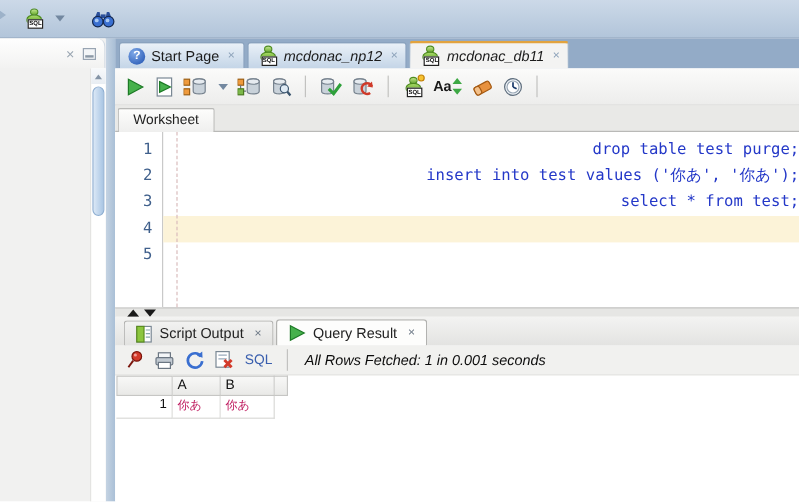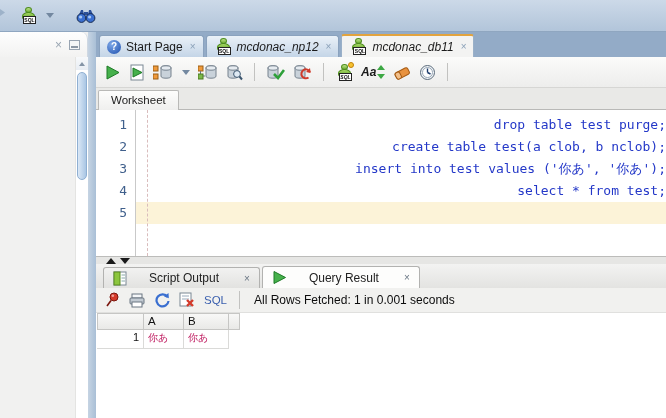--- a/index.html
+++ b/index.html
@@ -52,21 +52,21 @@
   .doc-tab.active { background:#f3f3f2; border-color:#9ab0c8; border-top:2px solid #e2a33e; height:23px; }
   .doc-tab .conn-label { font-style:italic; }
   .tab-close { color:#8aa0b8; font-size:10px; line-height:10px; margin-left:2px; }
   .help-badge { width:14px; height:14px; border-radius:50%; background:radial-gradient(circle at 35% 30%,#7fa9e8,#1d4fae);
     color:#fff; font-size:10px; font-weight:bold; display:flex; align-items:center; justify-content:center; flex:none; }
 
   
   .editor-toolbar { height:31px; background:linear-gradient(#fbfbfa,#ededec); border-bottom:1px solid #d6d6d4;
     display:flex; align-items:center; gap:8px; padding-left:8px; flex:none; }
   .tsep { width:1px; height:18px; background:#c2c2c0; margin:0 3px; }
-  .ibtn { height:22px; display:flex; align-items:center; justify-content:center;font-style:italic; }
+  .ibtn { height:22px; display:flex; align-items:center; justify-content:center; }
   .aa-wrap { display:flex; align-items:center; gap:1px; }
   .aa-text { font-size:12px; font-weight:bold; color:#1a1a1a; }
 
   
   .ws-tabs { height:22px; background:#e9e9e7; border-bottom:1px solid #b9b9b7; display:flex; align-items:flex-end; padding-left:2px; font-size:11.5px; flex:none; }
   .ws-tab { padding:3px 12px 4px; color:#222; }
   .ws-tab.active { background:linear-gradient(#fdfdfc,#efefee); border:1px solid #b9b9b7; border-bottom:none; border-radius:2px 2px 0 0; margin-bottom:-1px; }
 
   
   .editor { height:146px; background:#fff; display:flex; font-family:"DejaVu Sans Mono", monospace; font-size:13px; flex:none; position:relative; }
@@ -76,29 +76,29 @@
   .code-line { padding-left:17px; white-space:pre; height:22px; }
   .code-line.current { background:#fcf3d8; }
 
   
   .h-split { height:8px; background:#e6e6e4; border-top:1px solid #bcbcba; display:flex; align-items:center; gap:4px; padding-left:10px; flex:none; }
   .tri-up { width:0; height:0; border-left:5px solid transparent; border-right:5px solid transparent; border-bottom:6px solid #1a1a1a; }
   .tri-down { width:0; height:0; border-left:5px solid transparent; border-right:5px solid transparent; border-top:6px solid #1a1a1a; }
 
   
   .bottom-tabs { height:24px; background:linear-gradient(#f3f3f2,#e3e3e1); display:flex; align-items:flex-end; padding-left:7px; font-size:12px; flex:none; }
-  .b-tab { height:21px; display:flex; align-items:center; gap:22px; padding:0 9px; color:#222; margin-right:2px;
+  .b-tab { height:21px; display:flex; align-items:center; gap:6px; padding:0 9px; color:#222; margin-right:2px;
     border:1px solid #b2b2b0; border-bottom:none; border-radius:3px 3px 0 0; background:linear-gradient(#f2f2f1,#e2e2e0);justify-content:center; }
   .b-tab.active { background:#fdfdfc; height:22px; }
   .b-close { color:#6a7684; font-size:10px; margin-left:3px; }
 
   
   .result-toolbar { height:25px; background:#f1f1ef; border-bottom:1px solid #e0e0de; display:flex; align-items:center; gap:9px; padding-left:9px; flex:none; }
   .sql-link { color:#3a5fae; font-size:11.5px; }
-  .status-text { color:#0c0c0c; font-size:12px; margin-left:2px; }
+  .status-text { color:#0c0c0c; font-size:12px; margin-left:2px;font-style:italic; }
 
   
   .result-area { flex:1; background:#fff; min-height:0; }
   .grid { display:inline-block; margin-left:1px; }
   .g-row { display:flex; }
   .g-h { height:17px; background:linear-gradient(#f8f8f7,#e9e9e7); border-right:1px solid #c6c6c4; border-top:1px solid #c6c6c4; border-bottom:1px solid #c6c6c4;
     font-size:11.5px; color:#111; padding:1px 0 0 4px; }
   .g-h.first { border-left:1px solid #c6c6c4; }
   .g-c { height:19px; border-right:1px solid #dadad8; border-bottom:1px solid #dadad8; font-size:10px; color:#be185d; padding:1px 3px 0 4px; background:#fff; }
   .g-c.rownum { text-align:right; font-size:11px; padding-right:4px; color:#111; }
@@ -299,21 +299,20 @@
         <div class="gutter">
           <div>1</div>
           <div>2</div>
           <div>3</div>
           <div>4</div>
           <div>5</div>
         </div>
         <div class="code-area">
           <div class="margin-guide"></div>
           <div class="code-line">drop table test purge;</div>
-          <div class="code-line">create table test(a clob, b nclob);</div>
           <div class="code-line">insert into test values ('你あ', '你あ');</div>
           <div class="code-line">select * from test;</div>
           <div class="code-line current"></div>
         </div>
       </div>
 
       <div class="h-split">
         <span class="tri-up"></span>
         <span class="tri-down"></span>
       </div>

